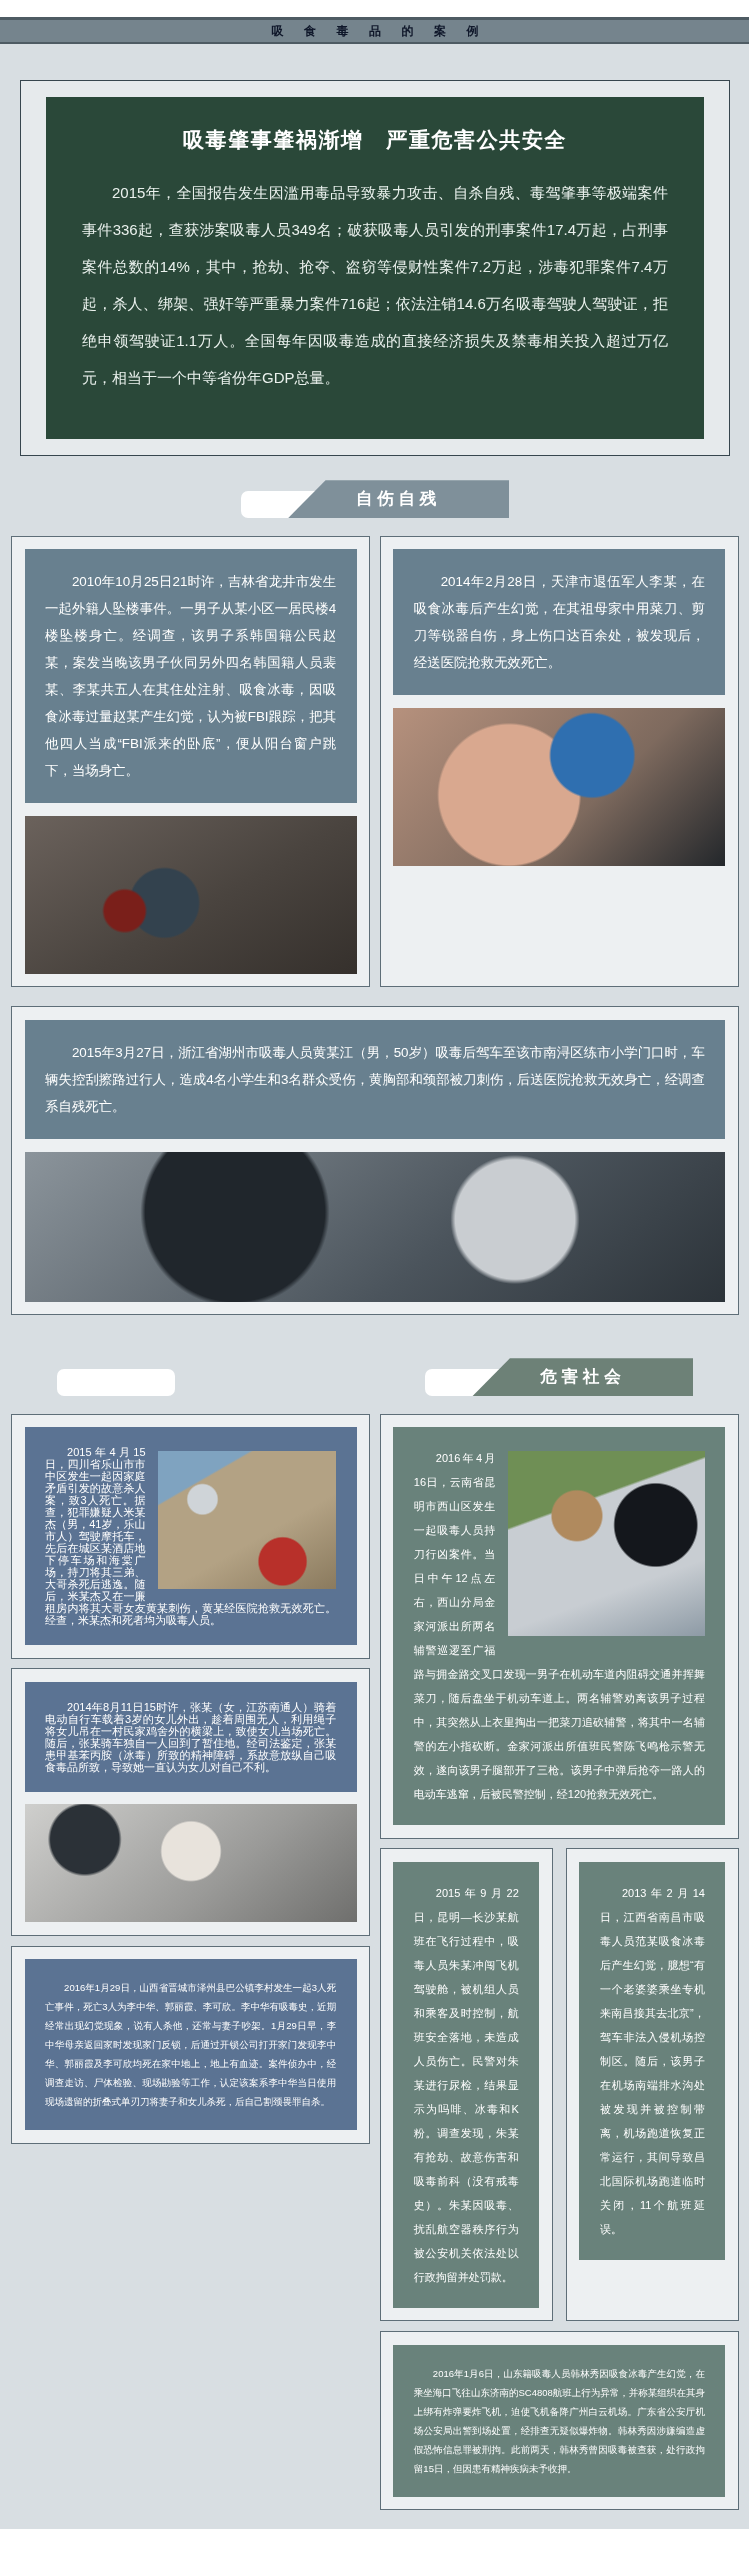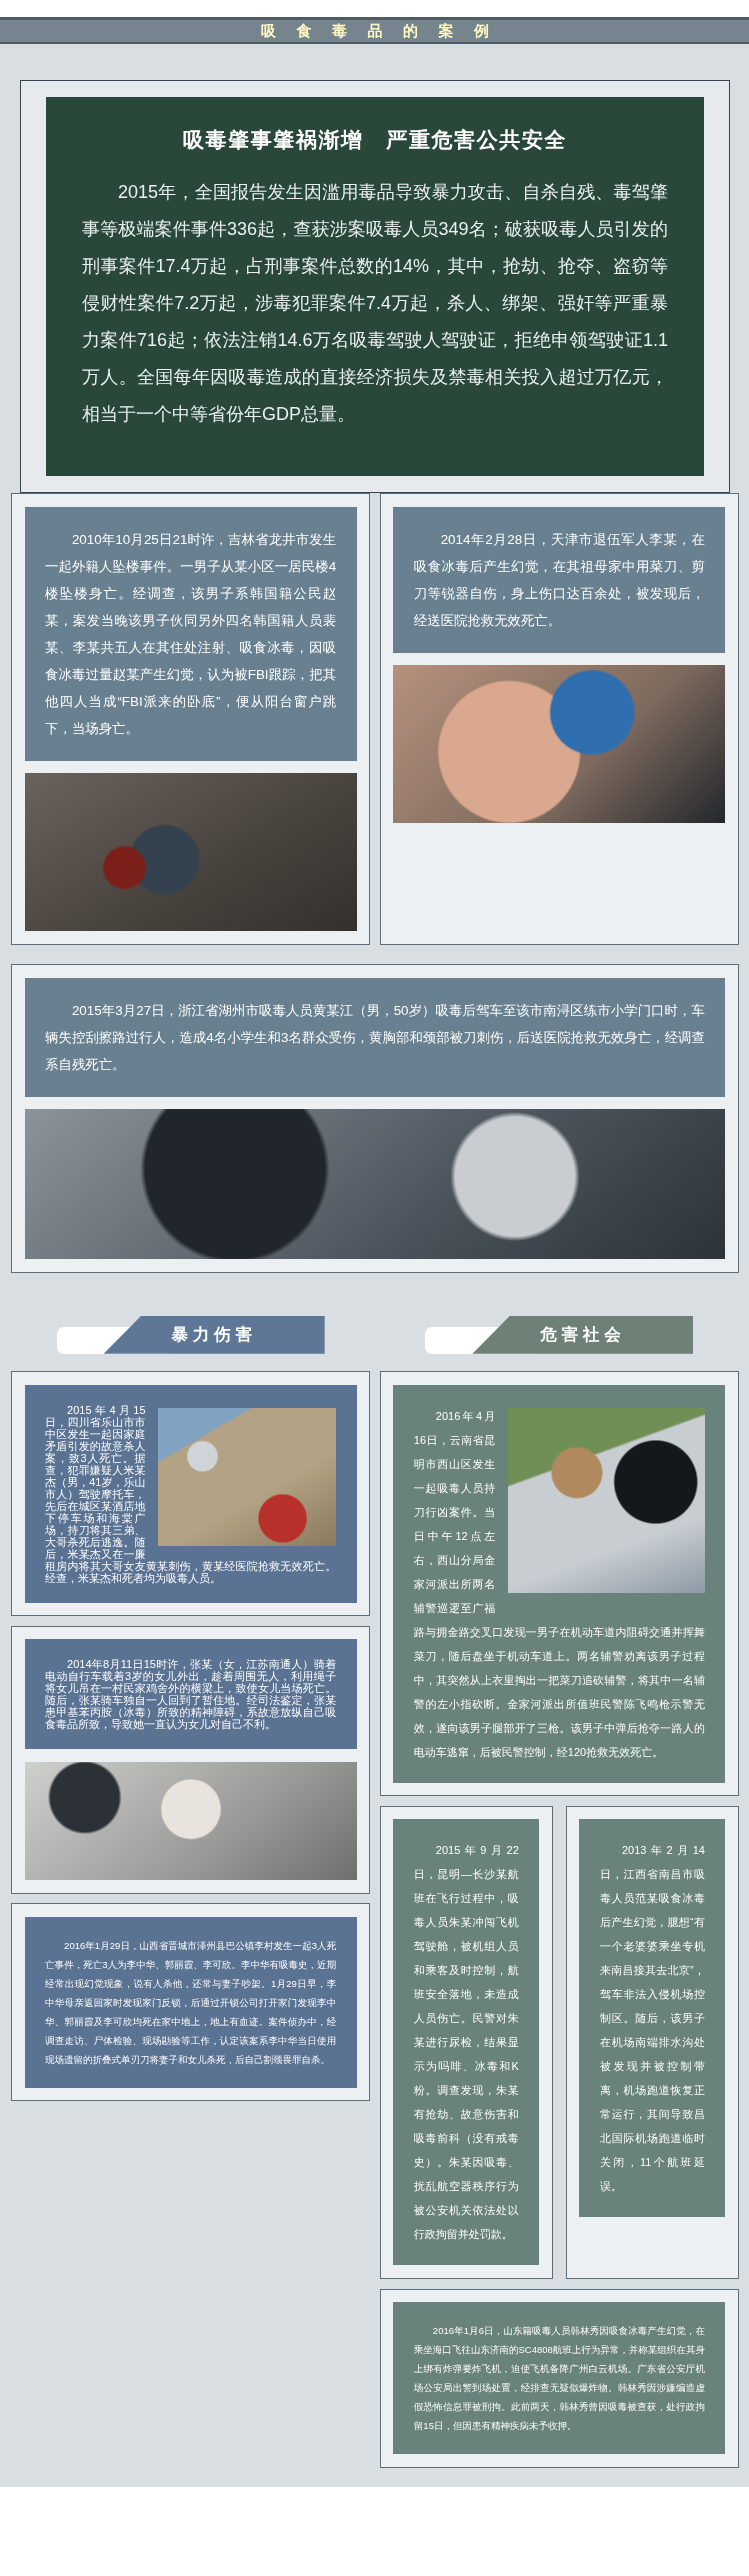--- a/index.html
+++ b/index.html
@@ -11,40 +11,40 @@
   }
   .page{width:750px;background:#d8dee2;position:relative;padding-bottom:19px;}
   .top-white{height:17.4px;background:#ffffff;}
   
   .banner{
     height:22px;background:#75848d;
     border-top:3.2px solid #4e5b63;border-bottom:2.4px solid #4e5b63;
     display:flex;align-items:center;justify-content:center;
   }
   .banner span{
-    color:#fef9c3;font-weight:bold;font-size:15px;
+    color:#0f172a;font-weight:bold;font-size:12px;
     letter-spacing:20.5px;padding-left:20.5px;
   }
   
   .intro-frame{
     margin:36px 20px 0 20px;
     border:1.6px solid #37464e;
     background:#e6eaec;
     padding:16px 25px;
   }
   .intro-box{
     background:#2a4839;
     padding:22px 36px 43px 36px;
   }
   .intro-box h1{
     margin:6.3px 0 20.5px 0;text-align:center;
     color:#ffffff;font-size:21px;letter-spacing:1.6px;
   }
   .intro-box p{
-    margin:0;color:#eaf1ed;font-size:18px;line-height:37px;
+    margin:0;color:#eaf1ed;font-size:15px;line-height:37px;
     text-align:justify;text-indent:2em;
   }
   
   .sec-header{position:relative;height:38px;width:268px;margin:24px auto 17.4px auto;}
   .sec-header .tab-white{
     position:absolute;left:0;top:11px;width:118px;height:27px;
     background:#ffffff;border-radius:7px;
   }
   .sec-header .tab-main{
     position:absolute;left:47px;top:0;width:221px;height:38px;
@@ -128,20 +128,26 @@
     <span>吸食毒品的案例</span>
   </div>
 
   <div class="intro-frame">
     <div class="intro-box">
       <h1>吸毒肇事肇祸渐增　严重危害公共安全</h1>
       <p>2015年，全国报告发生因滥用毒品导致暴力攻击、自杀自残、毒驾肇事等极端案件事件336起，查获涉案吸毒人员349名；破获吸毒人员引发的刑事案件17.4万起，占刑事案件总数的14%，其中，抢劫、抢夺、盗窃等侵财性案件7.2万起，涉毒犯罪案件7.4万起，杀人、绑架、强奸等严重暴力案件716起；依法注销14.6万名吸毒驾驶人驾驶证，拒绝申领驾驶证1.1万人。全国每年因吸毒造成的直接经济损失及禁毒相关投入超过万亿元，相当于一个中等省份年GDP总量。</p>
     </div>
   </div>
 
+  <div class="sec-header">
+    <span class="tab-white"></span>
+    <div class="tab-main tab-gray">
+      <span>自伤自残</span>
+    </div>
+  </div>
 
   <div class="row">
     <div class="card">
       <div class="tblock slate">
         <p>2010年10月25日21时许，吉林省龙井市发生一起外籍人坠楼事件。一男子从某小区一居民楼4楼坠楼身亡。经调查，该男子系韩国籍公民赵某，案发当晚该男子伙同另外四名韩国籍人员裴某、李某共五人在其住处注射、吸食冰毒，因吸食冰毒过量赵某产生幻觉，认为被FBI跟踪，把其他四人当成“FBI派来的卧底”，便从阳台窗户跳下，当场身亡。</p>
       </div>
       <div class="photo ph1"></div>
     </div>
     <div class="card">
       <div class="tblock slate">
@@ -158,23 +164,20 @@
       </div>
       <div class="photo ph4"></div>
     </div>
   </div>
 
   <div class="cols">
 
     <div class="col vio">
       <div class="sec-header">
         <span class="tab-white"></span>
-        <div class="tab-main tab-blue">
-          <span>暴力伤害</span>
-        </div>
       </div>
 
       <div class="card">
         <div class="tblock clearfix">
           <div class="float-photo phA"></div>
           <p>2015年4月15日，四川省乐山市市中区发生一起因家庭矛盾引发的故意杀人案，致3人死亡。据查，犯罪嫌疑人米某杰（男，41岁，乐山市人）驾驶摩托车，先后在城区某酒店地下停车场和海棠广场，持刀将其三弟、大哥杀死后逃逸。随后，米某杰又在一廉租房内将其大哥女友黄某刺伤，黄某经医院抢救无效死亡。经查，米某杰和死者均为吸毒人员。</p>
         </div>
       </div>
 
       <div class="subrow">

